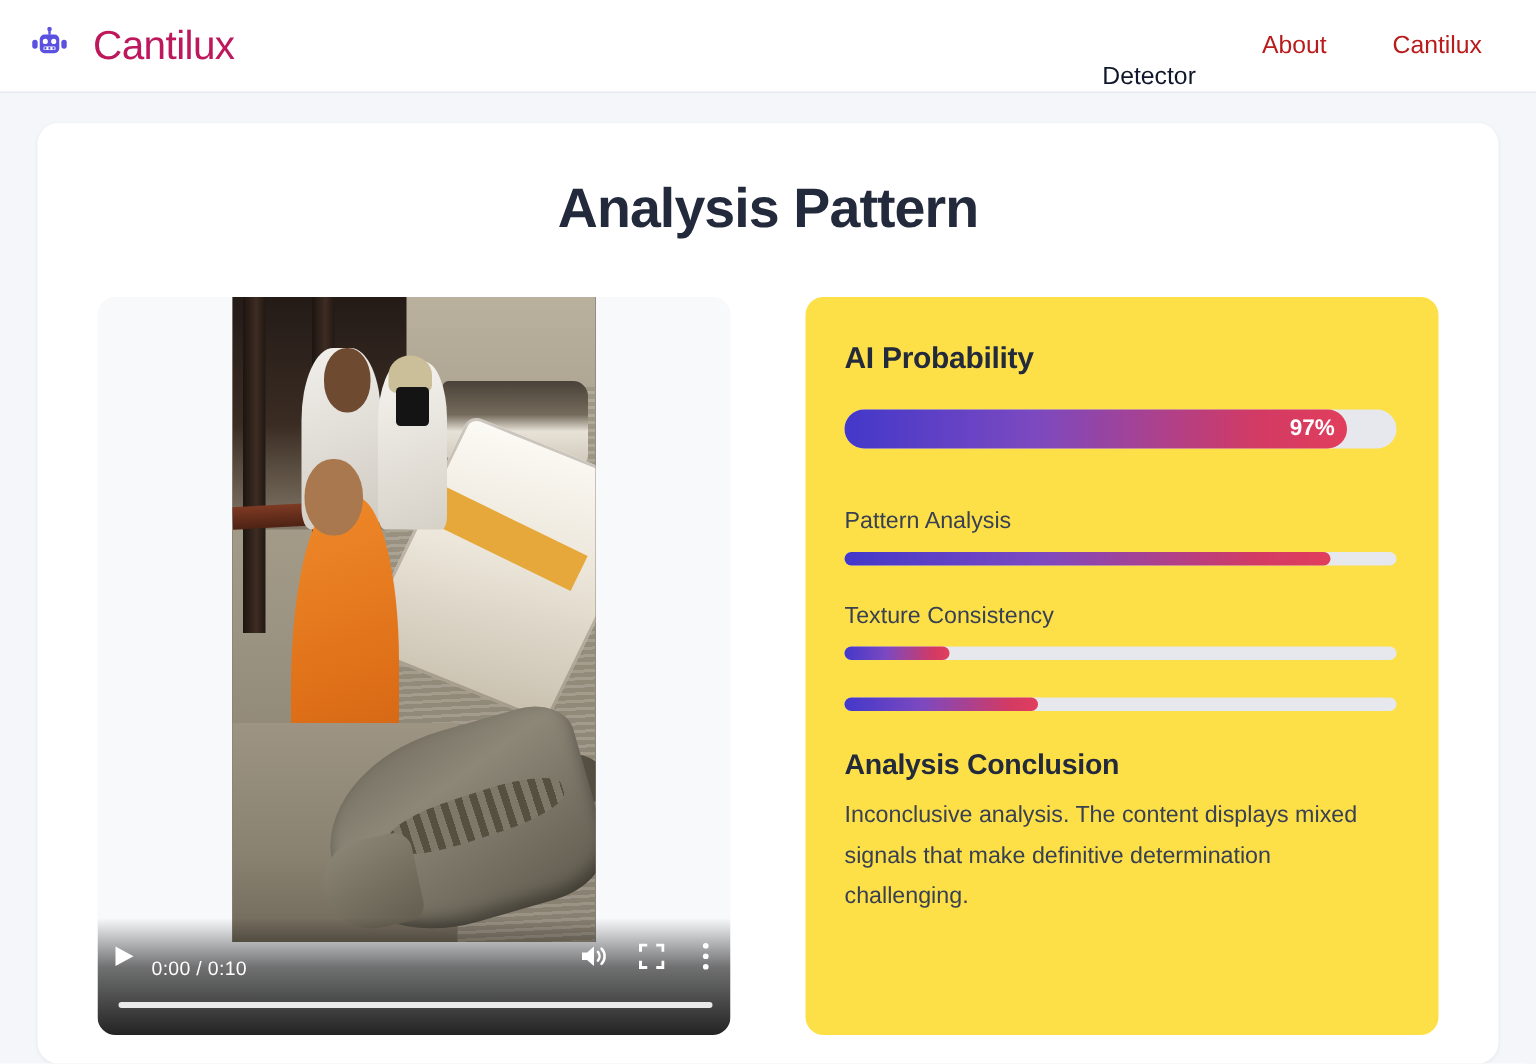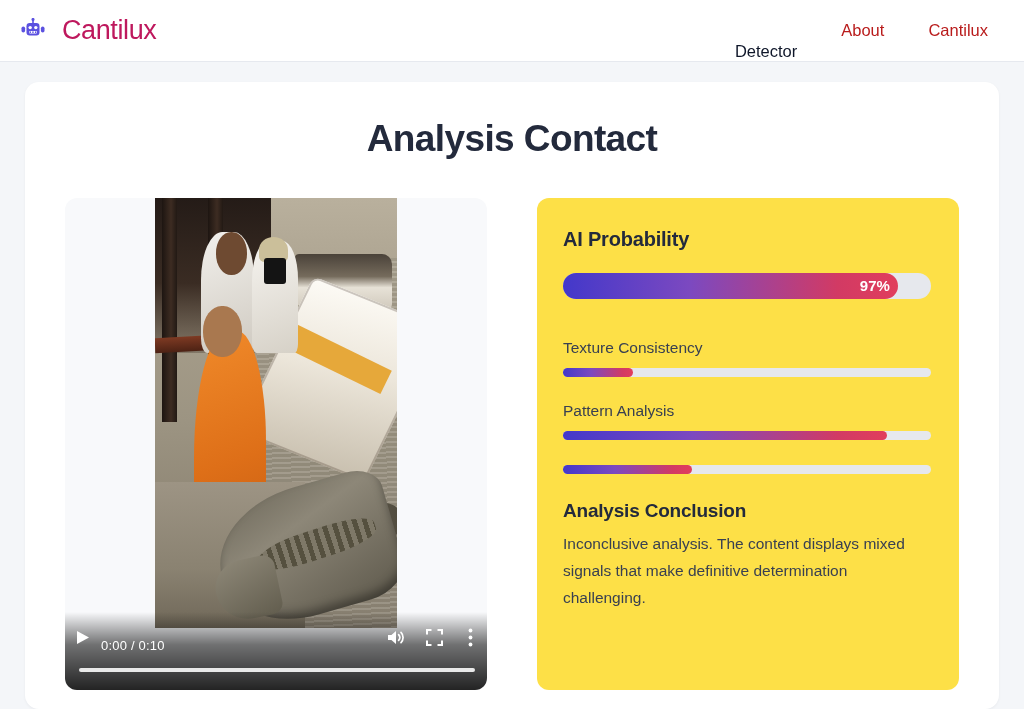--- a/index.html
+++ b/index.html
@@ -368,21 +368,21 @@
   <nav class="main-nav">
     <a class="nav-link active" href="#">Detector</a>
     <a class="nav-link" href="#">About</a>
     <a class="nav-link" href="#">Cantilux</a>
   </nav>
 </header>
 
 <div class="page-shell">
   <div class="content-card">
 
-    <h1 class="page-title">Analysis Contact</h1>
+    <h1 class="page-title">Analysis Pattern</h1>
 
     <div class="report-grid">
 
       <div class="media-panel">
         <div class="video-frame">
 
           <div class="scene">
             <div class="sky-water"></div>
             <div class="river"></div>
             <div class="far-boat"></div>
@@ -450,34 +450,34 @@
       <div class="results-panel">
 
         <div class="section-title">AI Probability</div>
 
         <div class="main-meter">
           <div class="main-meter-fill" id="prob-fill" style="width: 91%;"></div>
           <div class="main-meter-value" id="prob-value" style="right: 9%; margin-right: 8px;">97%</div>
         </div>
 
         <div class="metric">
+          <div class="metric-label">Pattern Analysis</div>
+          <div class="metric-track">
+            <div class="metric-fill" style="width: 88%;"></div>
+          </div>
+        </div>
+
+        <div class="metric">
           <div class="metric-label">Texture Consistency</div>
           <div class="metric-track">
             <div class="metric-fill" style="width: 19%;"></div>
           </div>
         </div>
 
         <div class="metric">
-          <div class="metric-label">Pattern Analysis</div>
-          <div class="metric-track">
-            <div class="metric-fill" style="width: 88%;"></div>
-          </div>
-        </div>
-
-        <div class="metric">
           <div class="metric-track">
             <div class="metric-fill" style="width: 35%;"></div>
           </div>
         </div>
 
         <div class="conclusion-title">Analysis Conclusion</div>
         <div class="conclusion-text">Inconclusive analysis. The content displays mixed signals that make definitive determination challenging.</div>
 
       </div>
 

